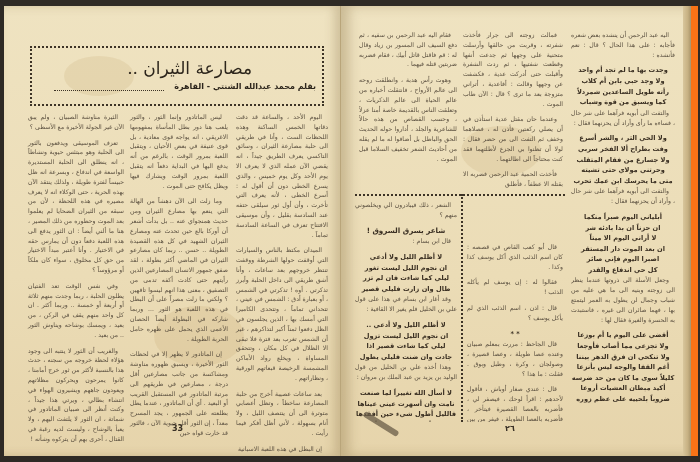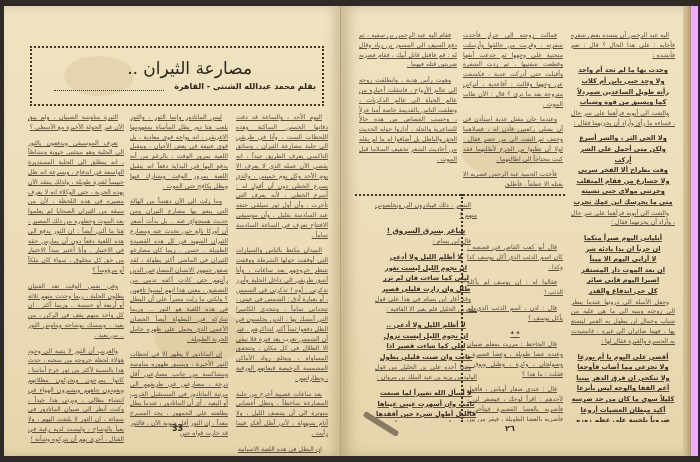--- a/index.html
+++ b/index.html
@@ -4,21 +4,21 @@
 <style>
   html, body { margin: 0; padding: 0; }
   body {
     width: 700px; height: 462px; overflow: hidden;
     background: #2e2a25;
     font-family: "DejaVu Sans", sans-serif;
     position: relative;
   }
   .spread {
     position: absolute; left: 4px; top: 6px; width: 694px; height: 450px;
-    background: #f0abfc;
+    background: #f97316;
   }
   .page {
     position: absolute; top: 0; height: 450px;
     background: linear-gradient(180deg, #efe3c1 0%, #ebdcb6 60%, #e6d4ab 100%);
     overflow: hidden;
   }
   .page.left { left: 0; width: 336px; border-right: 1px solid #b9a57a; box-shadow: inset -6px 0 10px rgba(120,95,50,0.25); }
   .page.right { left: 337px; width: 350px; box-shadow: inset 8px 0 12px rgba(120,95,50,0.30); }
   .page.right::after {
     content: ""; position: absolute; right: 0; top: 0; width: 8px; height: 100%;
@@ -39,21 +39,20 @@
     position: absolute; right: 6px; top: 34px; direction: rtl;
     font-size: 8px; font-weight: bold; color: #2d261c;
     display: flex; align-items: flex-end; gap: 4px;
   }
   .byline-rule { width: 110px; border-bottom: 1px dotted #3d3326; margin-right: 6px; }
 
   .col {
     position: absolute; direction: rtl; text-align: justify;
     font-family: "DejaVu Sans", sans-serif; font-size: 6.2px; line-height: 9.8px;
     color: #5a4f3f;
-    text-decoration: underline;
   }
   .col p { margin: 0 0 6px 0; text-indent: 6px; }
   .col .verse { font-weight: bold; color: #3a2f22; text-align: center; font-size: 6.6px; line-height: 10.6px; }
 
   .page-num {
     position: absolute; font-size: 8px; font-weight: bold; color: #3a3126;
   }
   .box-divider { position: absolute; left: 105px; top: 190px; height: 228px; border-left: 2px dotted #3d3326; }
   .logo-icon { position: absolute; left: 84px; top: 12px; width: 26px; height: 22px; }
   .scratch {
@@ -103,21 +102,20 @@
     <div class="stain" style="left:120px;top:120px;width:80px;height:50px;"></div>
 
     <div class="col" style="left:230px;top:24px;width:104px;overflow:hidden;height:392px;">
       <p>اليه عبد الرحمن أن ينشده بعض شعره فأجابه : على هذا الحال ؟ قال : نعم فأنشده :</p>
       <div class="verse">وجدت بها ما لم تجد أم واحد</div>
       <div class="verse">ولا وجد حبي بابن أم كلاب</div>
       <div class="verse">رأته طويل الساعدين شمردلاً</div>
       <div class="verse">كما ويسبق من قوة وشباب</div>
       <p>والتفت الى أبويه فرآهما على شر حال ، فساءه ما رأى وأراد أن يحزنهما فقال :</p>
       <div class="verse">ولا الحي الثر ، والشر أسرع</div>
-      <div class="verse">ولكن متى أحمل على الشر أركب</div>
       <div class="verse">وفت بطراح ألا الفخر سربي</div>
       <div class="verse">ولا جسارع من فقام المتقلب</div>
       <div class="verse">وحرتني مولاي حتى تشيته</div>
       <div class="verse">متى ما يحرسك ابن عمك تحرب</div>
       <p>والتفت الى أبويه فرآهما على شر حال ، وأراد أن يحزنهما فقال :</p>
       <div class="verse">أبلياني اليوم صبراً منكما</div>
       <div class="verse">ان حزناً ان بدا بادئه شر</div>
       <div class="verse">لا أراني اليوم الا ميتاً</div>
       <div class="verse">ان بعد الموت دار المستقر</div>
       <div class="verse">اصبرا اليوم فإني صائر</div>
@@ -150,21 +148,21 @@
 
     <div class="col" style="left:126px;top:236px;width:96px;height:180px;overflow:hidden;">
       <p>قال أبو كعب القاص في قصصه : كان اسم الذئب الذي أكل يوسف كذا وكذا .</p>
       <p>فقالوا له : إن يوسف لم يأكله الذئب !</p>
       <p>قال : اذن ، اسم الذئب الذي لم يأكل يوسف ؟</p>
       <div class="verse">* *</div>
       <p>قال الجاحظ : مررت بمعلم صبيان وعنده عصا طويلة ، وعصا قصيرة ، وصولجان ، وكرة ، وطبل وبوق . فقلت : ما هذا ؟</p>
       <p>قال : عندي صغار أوباش ، فأقول لأحدهم : اقرأ لوحك ، فيصفر لي ، فأضربه بالعصا القصيرة فيتأخر ، فأضربه بالعصا الطويلة ، فيفر من بين يدي ، فأضع الكرة في الصولجان فأضربه وأشج رأسه ، فيقوم الي الصغار كلهم بالألواح ، فأجعل الطبل في عنقي والبوق في فمي فيسمع أهل</p>
     </div>
 
-    <div class="col" style="left:14px;top:194px;width:102px;height:222px;overflow:hidden;margin-left:20px;">
+    <div class="col" style="left:14px;top:194px;width:102px;height:222px;overflow:hidden;">
       <p>الشعر ، ذلك فيبادرون الي ويخلصوني منهم ؟</p>
       <div class="verse" style="font-size:7.2px;">شاعر يسرق السروق !</div>
       <p>قال ابن بسام :</p>
       <div class="verse">لا أظلم الليل ولا أدعي</div>
       <div class="verse">ان نجوم الليل ليست تغور</div>
       <div class="verse">ليلي كما شاءت فان لم تزر</div>
       <div class="verse">طال وان زارت فليلي قصير</div>
       <p>وقد أغار ابن بسام في هذا على قول علي بن الخليل فلم يغير الا القافية :</p>
       <div class="verse">لا أظلم الليل ولا أدعي ..</div>
       <div class="verse">ان نجوم الليل ليست تزول</div>

